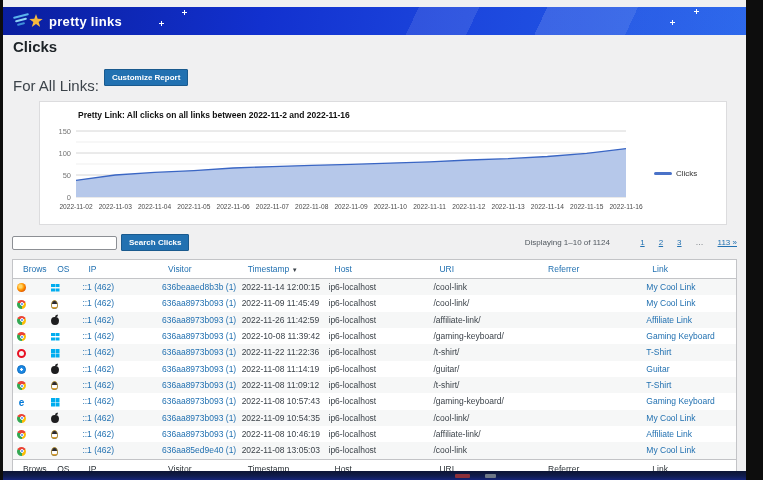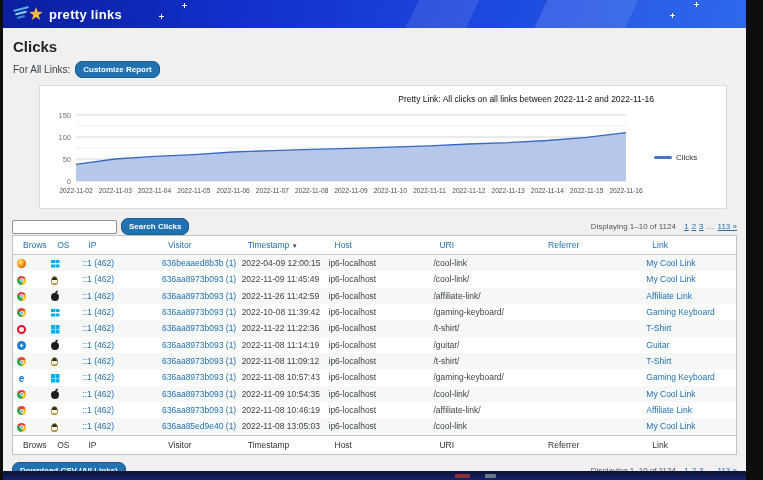--- a/index.html
+++ b/index.html
@@ -7,21 +7,21 @@
   body { font-family:"Liberation Sans", sans-serif; background:#f0f0f1; position:relative; }
 
   .edge-left  { position:absolute; left:0; top:0; width:3px; height:480px; background:#0d0d0d; z-index:9; }
   .edge-right { position:absolute; right:0; top:0; width:17px; height:480px; background:#0d0d0d; z-index:9; }
   .bottom-strip { position:absolute; left:3px; right:17px; bottom:0; height:9px;
     background:linear-gradient(180deg,#0c1433 0%, #101c4d 55%, #16247a 100%); z-index:8; }
   .bottom-strip .dock-red  { position:absolute; left:452px; top:3px; width:15px; height:4px; background:#8c2f3a; border-radius:1px; }
   .bottom-strip .dock-gray { position:absolute; left:482px; top:3px; width:11px; height:4px; background:#6d7787; border-radius:1px; }
 
   
-  .banner { position:absolute; left:3px; right:17px; top:0; height:28px;
+  .banner { position:absolute; left:3px; right:17px; top:7px; height:28px;
     background:
       linear-gradient(115deg, rgba(255,255,255,0) 55%, rgba(255,255,255,.10) 55% 63%, rgba(255,255,255,0) 63% 72%, rgba(255,255,255,.13) 72% 84%, rgba(255,255,255,.04) 84%),
       linear-gradient(100deg, #0a1e9e 0%, #1231cf 35%, #1c46dd 62%, #2563eb 100%);
     display:flex; align-items:center; z-index:5;text-align:right; }
   .logo { position:relative; display:flex; align-items:center; margin-left:26px; height:100%; }
   .logo-swoosh { position:absolute; left:-16px; top:8px; width:18px; height:12px; }
   .logo-swoosh i { position:absolute; display:block; height:2px; border-radius:2px; background:#7ec8f2; transform:rotate(-14deg); }
   .logo-swoosh i:nth-child(1){ width:16px; top:0; left:0; background:#5ab3ec;}
   .logo-swoosh i:nth-child(2){ width:12px; top:4px; left:2px; background:#8fd2f6;}
   .logo-swoosh i:nth-child(3){ width:8px;  top:8px; left:4px; background:#3f8fd8;}
@@ -29,37 +29,37 @@
     clip-path:polygon(50% 0%, 62% 34%, 98% 35%, 69% 57%, 80% 92%, 50% 71%, 20% 92%, 31% 57%, 2% 35%, 38% 34%); }
   .logo-text { color:#fff; font-size:13px; font-weight:700; letter-spacing:.3px; margin-left:6px; }
   .sparkle { position:absolute; width:5px; height:5px; }
   .sparkle::before { content:""; position:absolute; left:2px; top:0; width:1px; height:5px; background:#fff; }
   .sparkle::after  { content:""; position:absolute; left:0; top:2px; width:5px; height:1px; background:#fff; }
 
   
   .content { position:absolute; left:3px; right:17px; top:28px; bottom:9px; background:#f0f0f1; padding:6px 9px 0 9px; overflow:hidden; }
   h1.page-title { font-size:15px; font-weight:600; color:#1d2327; margin:4px 0 6px 1px; }
   .filter-row { display:flex; align-items:center; gap:5px; margin:0 0 7px 1px; }
-  .filter-label { font-size:10px; color:#3c434a; }
-  .btn { display:inline-block; background:#2271b1; color:#fff; border:1px solid #1a5a8e; border-radius:7px;
+  .filter-label { font-size:15px; color:#3c434a;margin-top:16px; }
+  .btn { display:inline-block; background:#2271b1; color:#fff; border:1px solid #1a5a8e; border-radius:1px;
          font-size:8px; font-weight:600; padding:3px 7px; cursor:pointer; font-family:"Liberation Sans",sans-serif; }
 
   
   .chart-card { background:#fff; border:1px solid #dcdcde; margin:0 10px 9px 27px; padding:7px 8px 3px 6px; display:flex; }
   .chart-left { flex:1; }
-  .chart-title { font-size:8.5px; font-weight:400; color:#111; margin:1px 0 3px 32px;text-align:right; }
+  .chart-title { font-size:8.5px; font-weight:700; color:#111; margin:1px 0 3px 32px; }
   .chart-legend { width:64px; padding-top:17px; display:flex; align-items:center; gap:4px; }
   .legend-swatch { width:18px; height:3px; border-radius:2px; background:#4a72c8; }
   .legend-label { font-size:8px; color:#333; }
 
   
-  .toolbar { display:flex; align-items:center; justify-content:space-between; margin:1px 0 0 0; }
+  .toolbar { display:flex; align-items:center; justify-content:space-between; margin:1px 0 8px 0; }
   .search-box { display:flex; align-items:center; gap:4px; }
   .search-input { width:105px; height:14px; border:1px solid #8c8f94; border-radius:2px; background:#fff; font-size:8px; padding:0 3px; }
-  .pagination { font-size:8px; color:#50575e; display:flex; align-items:center; gap:3px; }
+  .pagination { font-size:8px; color:#50575e; display:flex; align-items:center; gap:14px; }
   .pagination .page-link { color:#2271b1; text-decoration:underline; cursor:pointer; }
   .pagination .ellipsis { color:#50575e; }
 
   
   table.clicks { width:100%; border-collapse:collapse; background:#fff; border:1px solid #c3c4c7; font-size:8.5px; table-layout:fixed; }
   table.clicks th { text-align:left; font-weight:400; padding:4px 10px; color:#2271b1; border-bottom:1px solid #c3c4c7; white-space:nowrap; overflow:hidden; }
   table.clicks tfoot th { color:#2c3338; border-bottom:none; border-top:1px solid #c3c4c7; }
   table.clicks td { padding:3px 4px; color:#3c434a; white-space:nowrap; overflow:hidden; }
   table.clicks tbody tr:nth-child(odd) { background:#f6f7f7; }
   .cell-link { color:#2271b1; cursor:pointer; }
@@ -193,21 +193,21 @@
           <th>Referrer</th>
           <th>Link</th>
         </tr>
       </thead>
     <tbody id="tbody">
         <tr>
           <td><span class="icon icon-firefox"></span></td>
           <td><span class="icon icon-windows"></span></td>
           <td><span class="cell-link">::1 (462)</span></td>
           <td><span class="cell-link">636beaaed8b3b (1)</span></td>
-          <td>2022-04-09 12:00:15</td>
+          <td>2022-11-14 12:00:15</td>
           <td>ip6-localhost</td>
           <td>/cool-link</td>
           <td></td>
           <td><span class="cell-link">My Cool Link</span></td>
         </tr>
         <tr>
           <td><span class="icon icon-chrome"></span></td>
           <td><span class="icon icon-linux"></span></td>
           <td><span class="cell-link">::1 (462)</span></td>
           <td><span class="cell-link">636aa8973b093 (1)</span></td>

